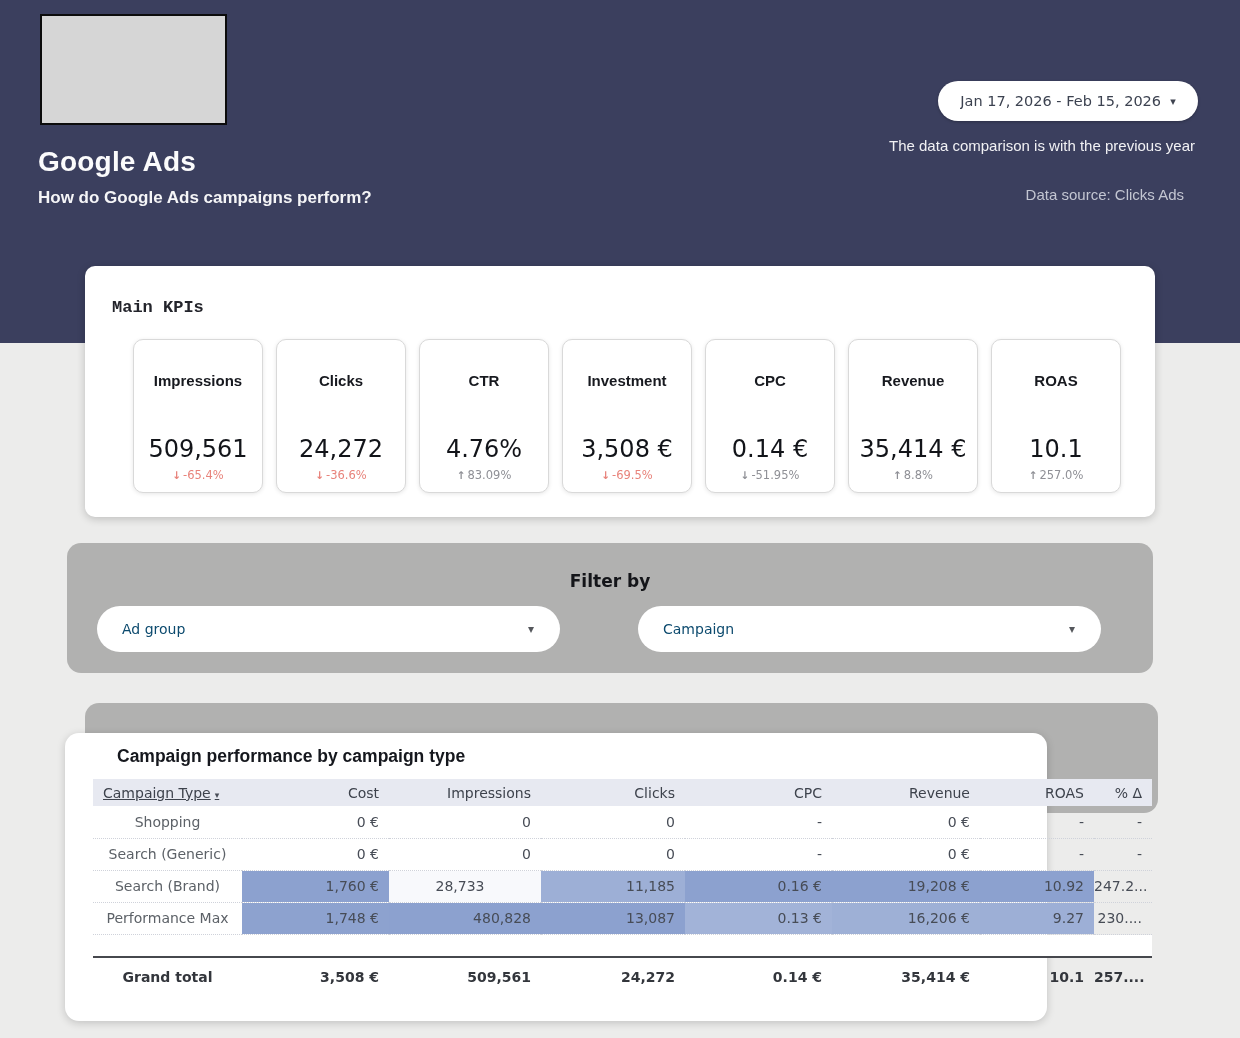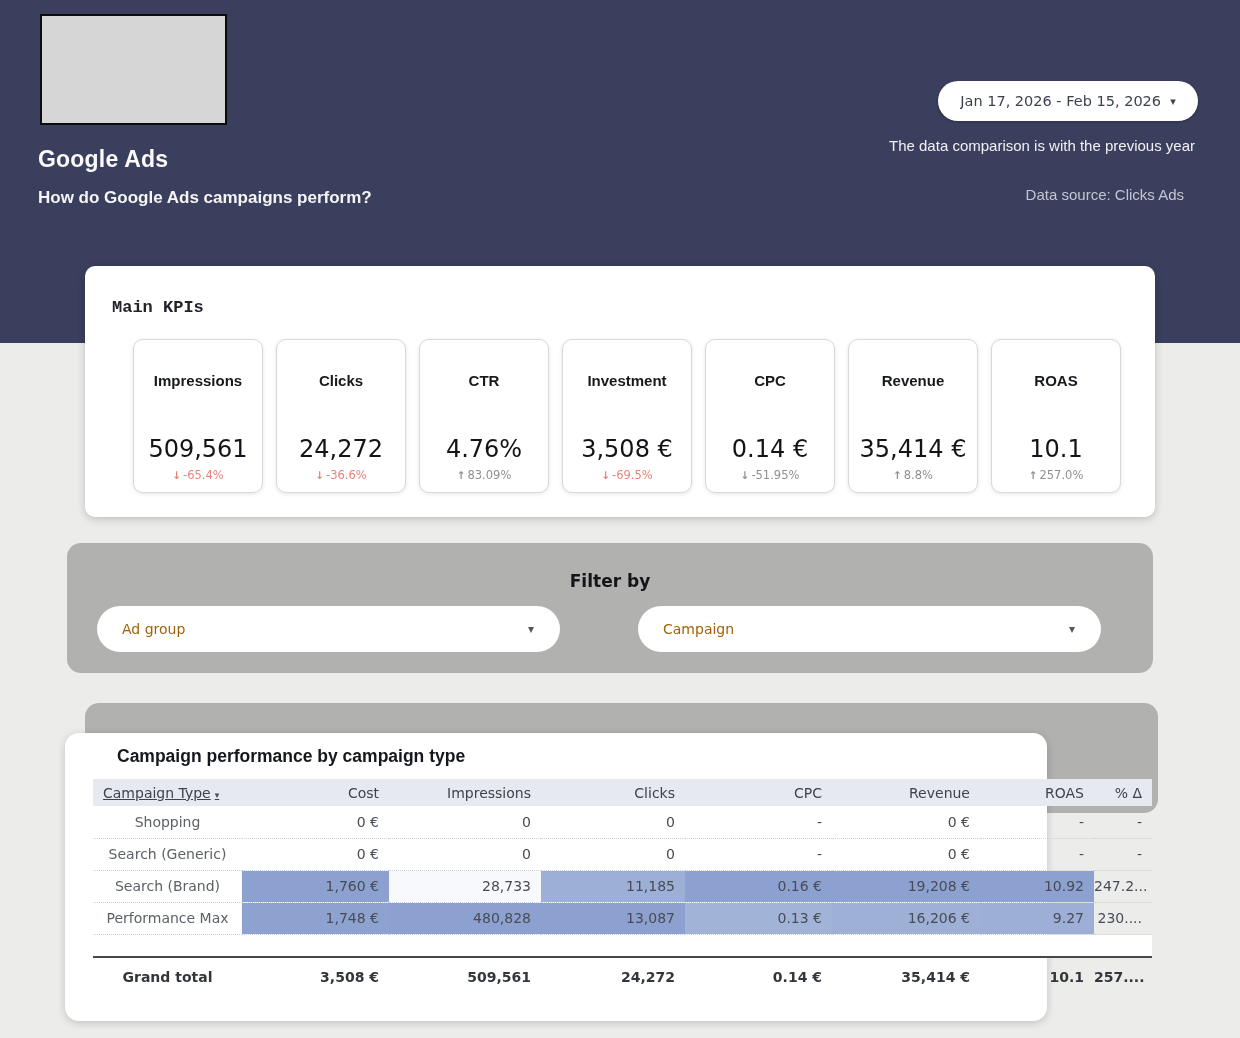--- a/index.html
+++ b/index.html
@@ -10,21 +10,21 @@
     font-family:"DejaVu Sans", sans-serif;
     overflow:hidden;
     color:#202124;
   }
   .heading-font { font-family:"Liberation Sans", sans-serif; }
 
   
   .hero { position:absolute; left:0; top:0; width:1240px; height:343px; background:#3b3f5e; }
   .logo-box { position:absolute; left:40px; top:14px; width:187px; height:111px;
               background:#d6d6d6; border:2px solid #0c0c0c; }
-  .hero-title { position:absolute; left:38px; top:146px; font-size:23px; font-weight:bold; color:#fbfbfc; letter-spacing:.2px; }
+  .hero-title { position:absolute; left:38px; top:146px; font-size:28px; font-weight:bold; color:#fbfbfc; letter-spacing:.2px; }
   .hero-sub   { position:absolute; left:38px; top:188px; font-size:17px; font-weight:bold; color:#f5f5f7; }
   .date-pill { position:absolute; left:938px; top:81px; width:260px; height:40px;
                background:#ffffff; border-radius:20px; display:flex; align-items:center; justify-content:center;
                gap:10px; cursor:pointer; box-shadow:0 1px 3px rgba(0,0,0,.25); }
   .date-pill .date-text { font-size:14.5px; color:#3c4250; max-width:200px; white-space:nowrap; overflow:hidden; }
   .date-pill .caret { font-size:11px; color:#3f4350; }
   .comparison-note { position:absolute; right:45px; top:137px; font-size:15px; color:#f1f1f4; }
   .data-source    { position:absolute; right:56px; top:186px; font-size:15px; color:#c3c6d2; }
 
   
@@ -39,21 +39,21 @@
   .kpi-value { position:absolute; top:95px; width:100%; text-align:center; font-size:24px; color:#121419; white-space:nowrap; }
   .kpi-delta { position:absolute; top:128px; width:100%; text-align:center; font-size:11.5px; }
   .kpi-delta .arrow { font-weight:bold; font-size:10.5px; margin-right:2px; }
 
   
   .filter-panel { position:absolute; left:67px; top:543px; width:1086px; height:130px;
                   background:#b1b1b0; border-radius:14px; }
   .filter-title { position:absolute; top:28px; width:100%; text-align:center; font-size:17px; font-weight:bold; color:#141519; }
   .dropdown { position:absolute; top:63px; width:463px; height:46px; background:#fff; border-radius:23px;
               display:flex; align-items:center; cursor:pointer; }
-  .dropdown .dd-label { margin-left:25px; font-size:14px; color:#a16207; flex:1; }
+  .dropdown .dd-label { margin-left:25px; font-size:14px; color:#0c4a6e; flex:1; }
   .dropdown .dd-caret { margin-right:26px; font-size:12px; color:#55575c; }
   .dropdown.dd-0 { left:30px; }
   .dropdown.dd-1 { left:571px; }
 
   
   .table-gray-strip { position:absolute; left:85px; top:703px; width:1073px; height:110px;
                       background:#b1b1b0; border-radius:14px; }
   .table-card { position:absolute; left:65px; top:733px; width:982px; height:288px;
                 background:#ffffff; border-radius:14px; box-shadow:0 2px 8px rgba(0,0,0,.18); }
   .table-title { position:absolute; left:52px; top:13px; font-size:17.5px; font-weight:bold; color:#15171d; }
@@ -194,21 +194,21 @@
           <td style="background: transparent;">0</td>
           <td style="background: transparent;">0</td>
           <td style="background: transparent;">-</td>
           <td style="background: transparent;">0 €</td>
           <td style="background: transparent;">-</td>
           <td style="background: transparent;">-</td>
         </tr>
         <tr>
           <td class="first">Search (Brand)</td>
           <td style="background: rgb(140, 161, 207);">1,760 €</td>
-          <td style="background: rgb(248, 249, 252);">28,733</td>
+          <td style="background: rgb(248, 249, 252); text-align: center;">28,733</td>
           <td style="background: rgb(157, 175, 214);">11,185</td>
           <td style="background: rgb(140, 161, 207);">0.16 €</td>
           <td style="background: rgb(140, 161, 207);">19,208 €</td>
           <td style="background: rgb(140, 161, 207);">10.92</td>
           <td style="background: transparent;">247.2...</td>
         </tr>
         <tr>
           <td class="first">Performance Max</td>
           <td style="background: rgb(141, 162, 207);">1,748 €</td>
           <td style="background: rgb(140, 161, 207);">480,828</td>

